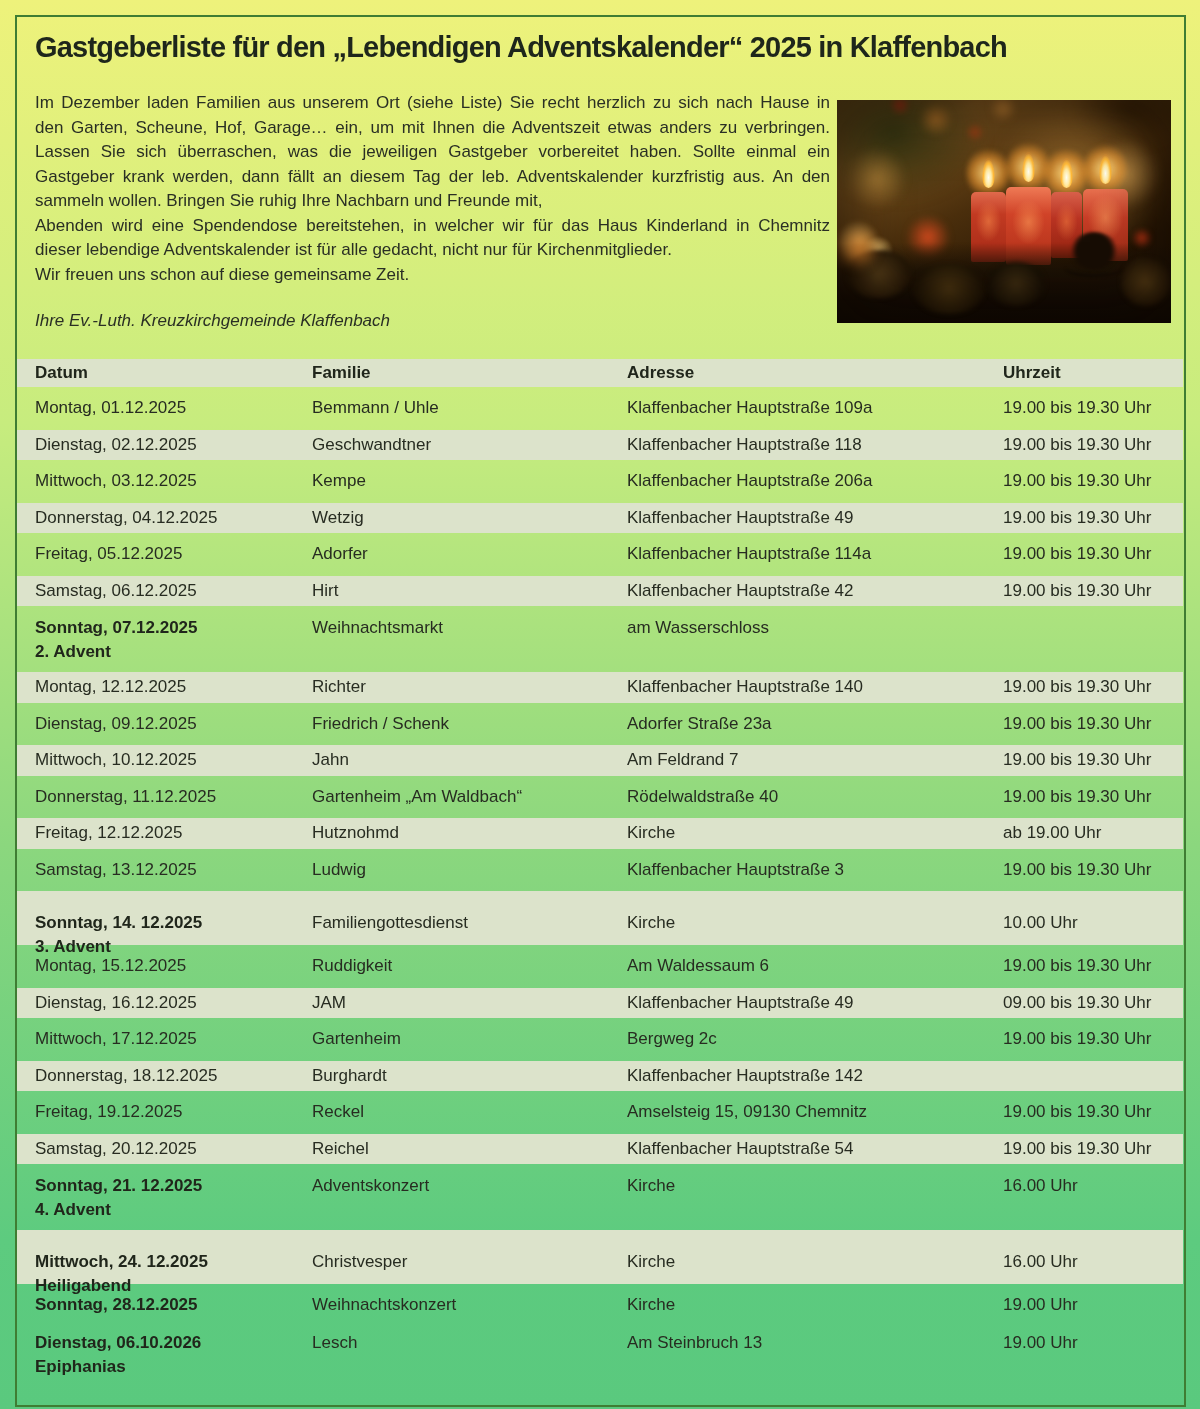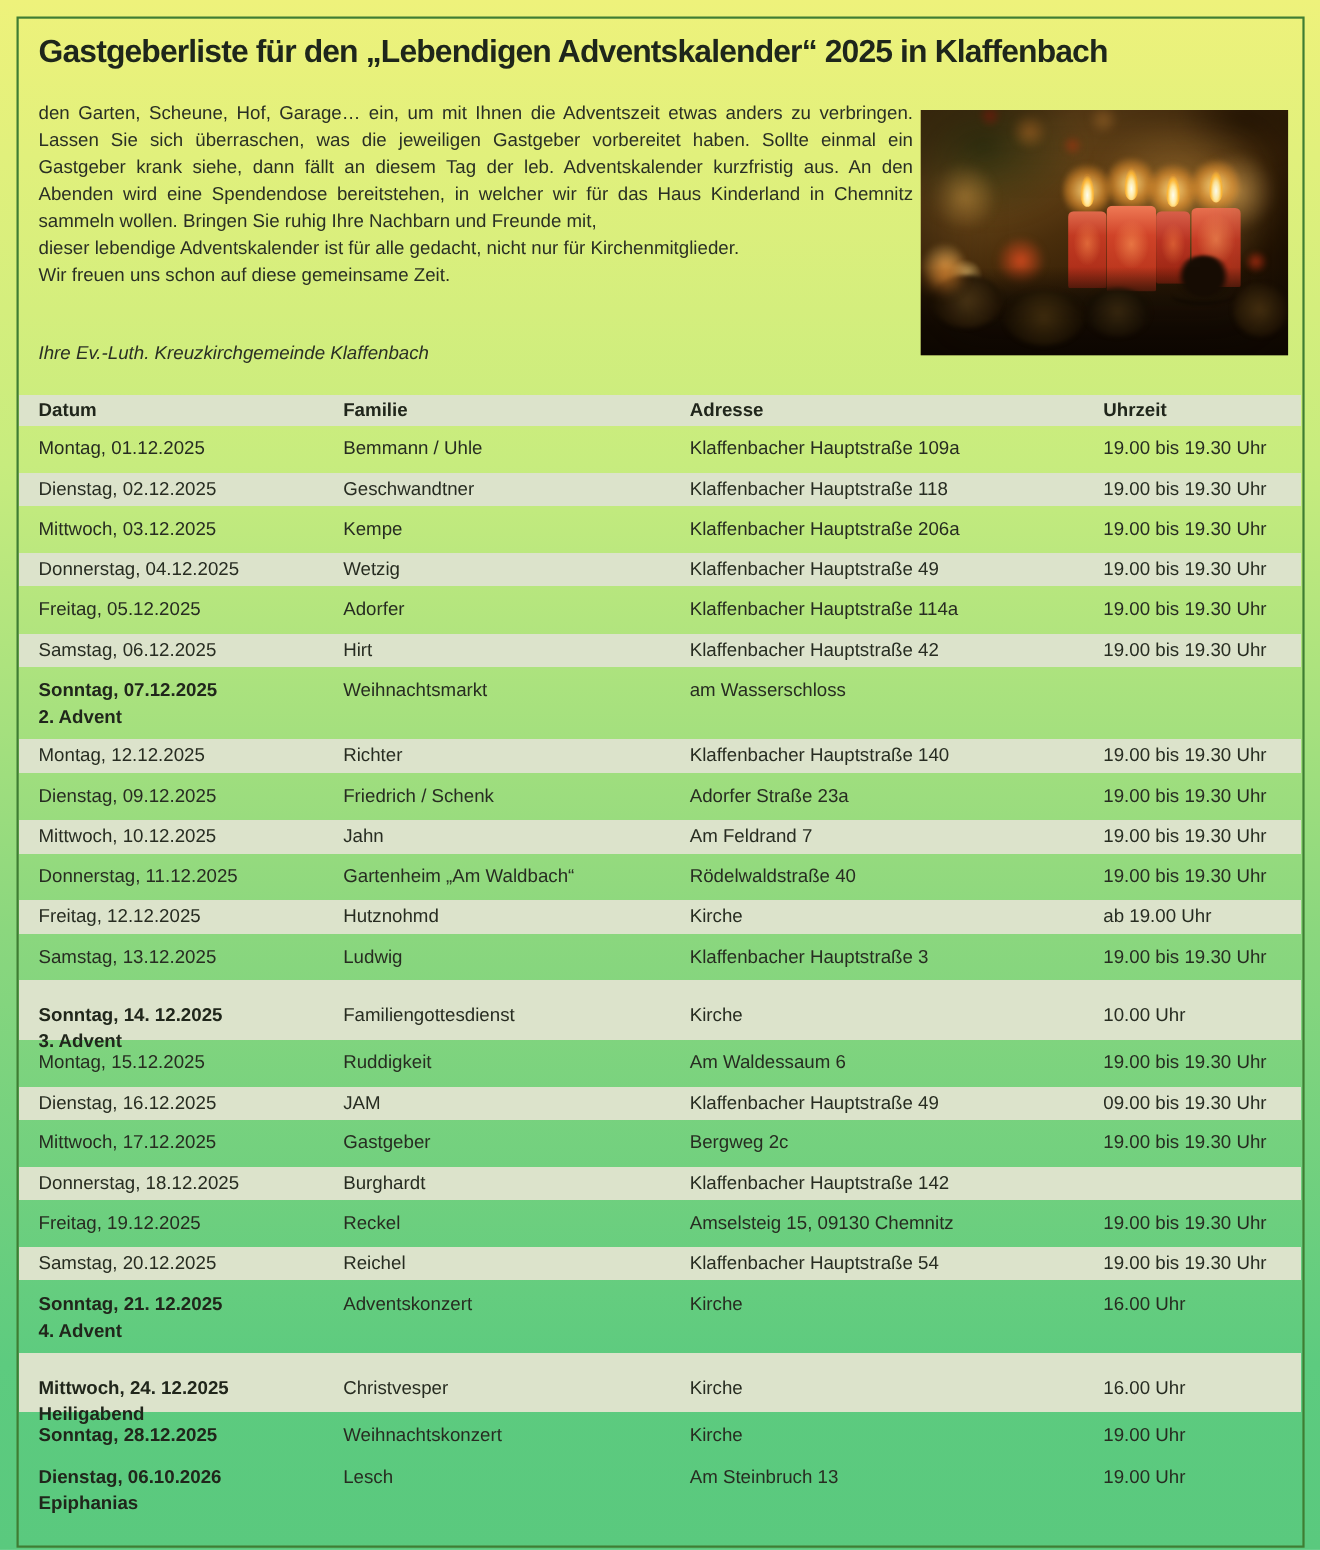--- a/index.html
+++ b/index.html
@@ -127,25 +127,26 @@
     border-bottom:4px solid #150c04;box-sizing:border-box;background:transparent;filter:blur(1px);}
 </style>
 </head>
 <body>
 
 <div class="page" id="page" style="background: linear-gradient(rgb(238, 242, 123) 0%, rgb(199, 236, 126) 30%, rgb(139, 215, 126) 60%, rgb(93, 203, 127) 88%, rgb(90, 201, 126) 100%);">
 
   <div class="title">Gastgeberliste für den „Lebendigen Adventskalender“ 2025 in Klaffenbach</div>
 
   <div class="intro" id="intro">
+      <div class="introline j">Im Dezember laden Familien aus unserem Ort (siehe Liste) Sie recht herzlich zu sich nach Hause in</div>
       <div class="introline j">den Garten, Scheune, Hof, Garage… ein, um mit Ihnen die Adventszeit etwas anders zu verbringen.</div>
       <div class="introline j">Lassen Sie sich überraschen, was die jeweiligen Gastgeber vorbereitet haben. Sollte einmal ein</div>
-      <div class="introline j">Gastgeber krank siehe, dann fällt an diesem Tag der leb. Adventskalender kurzfristig aus. An den</div>
+      <div class="introline j">Gastgeber krank werden, dann fällt an diesem Tag der leb. Adventskalender kurzfristig aus. An den</div>
+      <div class="introline">sammeln wollen. Bringen Sie ruhig Ihre Nachbarn und Freunde mit,</div>
       <div class="introline j">Abenden wird eine Spendendose bereitstehen, in welcher wir für das Haus Kinderland in Chemnitz</div>
-      <div class="introline">sammeln wollen. Bringen Sie ruhig Ihre Nachbarn und Freunde mit,</div>
       <div class="introline">dieser lebendige Adventskalender ist für alle gedacht, nicht nur für Kirchenmitglieder.</div>
       <div class="introline">Wir freuen uns schon auf diese gemeinsame Zeit.</div>
     </div>
 
   <div class="signature">Ihre Ev.-Luth. Kreuzkirchgemeinde Klaffenbach</div>
 
   <div class="photo">
     <div class="layer tree"></div>
     <div class="layer branch"></div>
     <div class="layer glow-center"></div>
@@ -418,21 +419,21 @@
         </div>
         <div class="cell col-uhrzeit">
           <div>09.00 bis 19.30 Uhr</div>
         </div>
       </div>
       <div class="row green" style="height: 36.5px;">
         <div class="cell col-datum">
           <div>Mittwoch, 17.12.2025</div>
         </div>
         <div class="cell col-familie">
-          <div>Gastgeber</div>
+          <div>Gartenheim</div>
         </div>
         <div class="cell col-adresse">
           <div>Bergweg 2c</div>
         </div>
         <div class="cell col-uhrzeit">
           <div>19.00 bis 19.30 Uhr</div>
         </div>
       </div>
       <div class="row light" style="height: 36.5px; padding-left: 32px;">
         <div class="cell col-datum">

